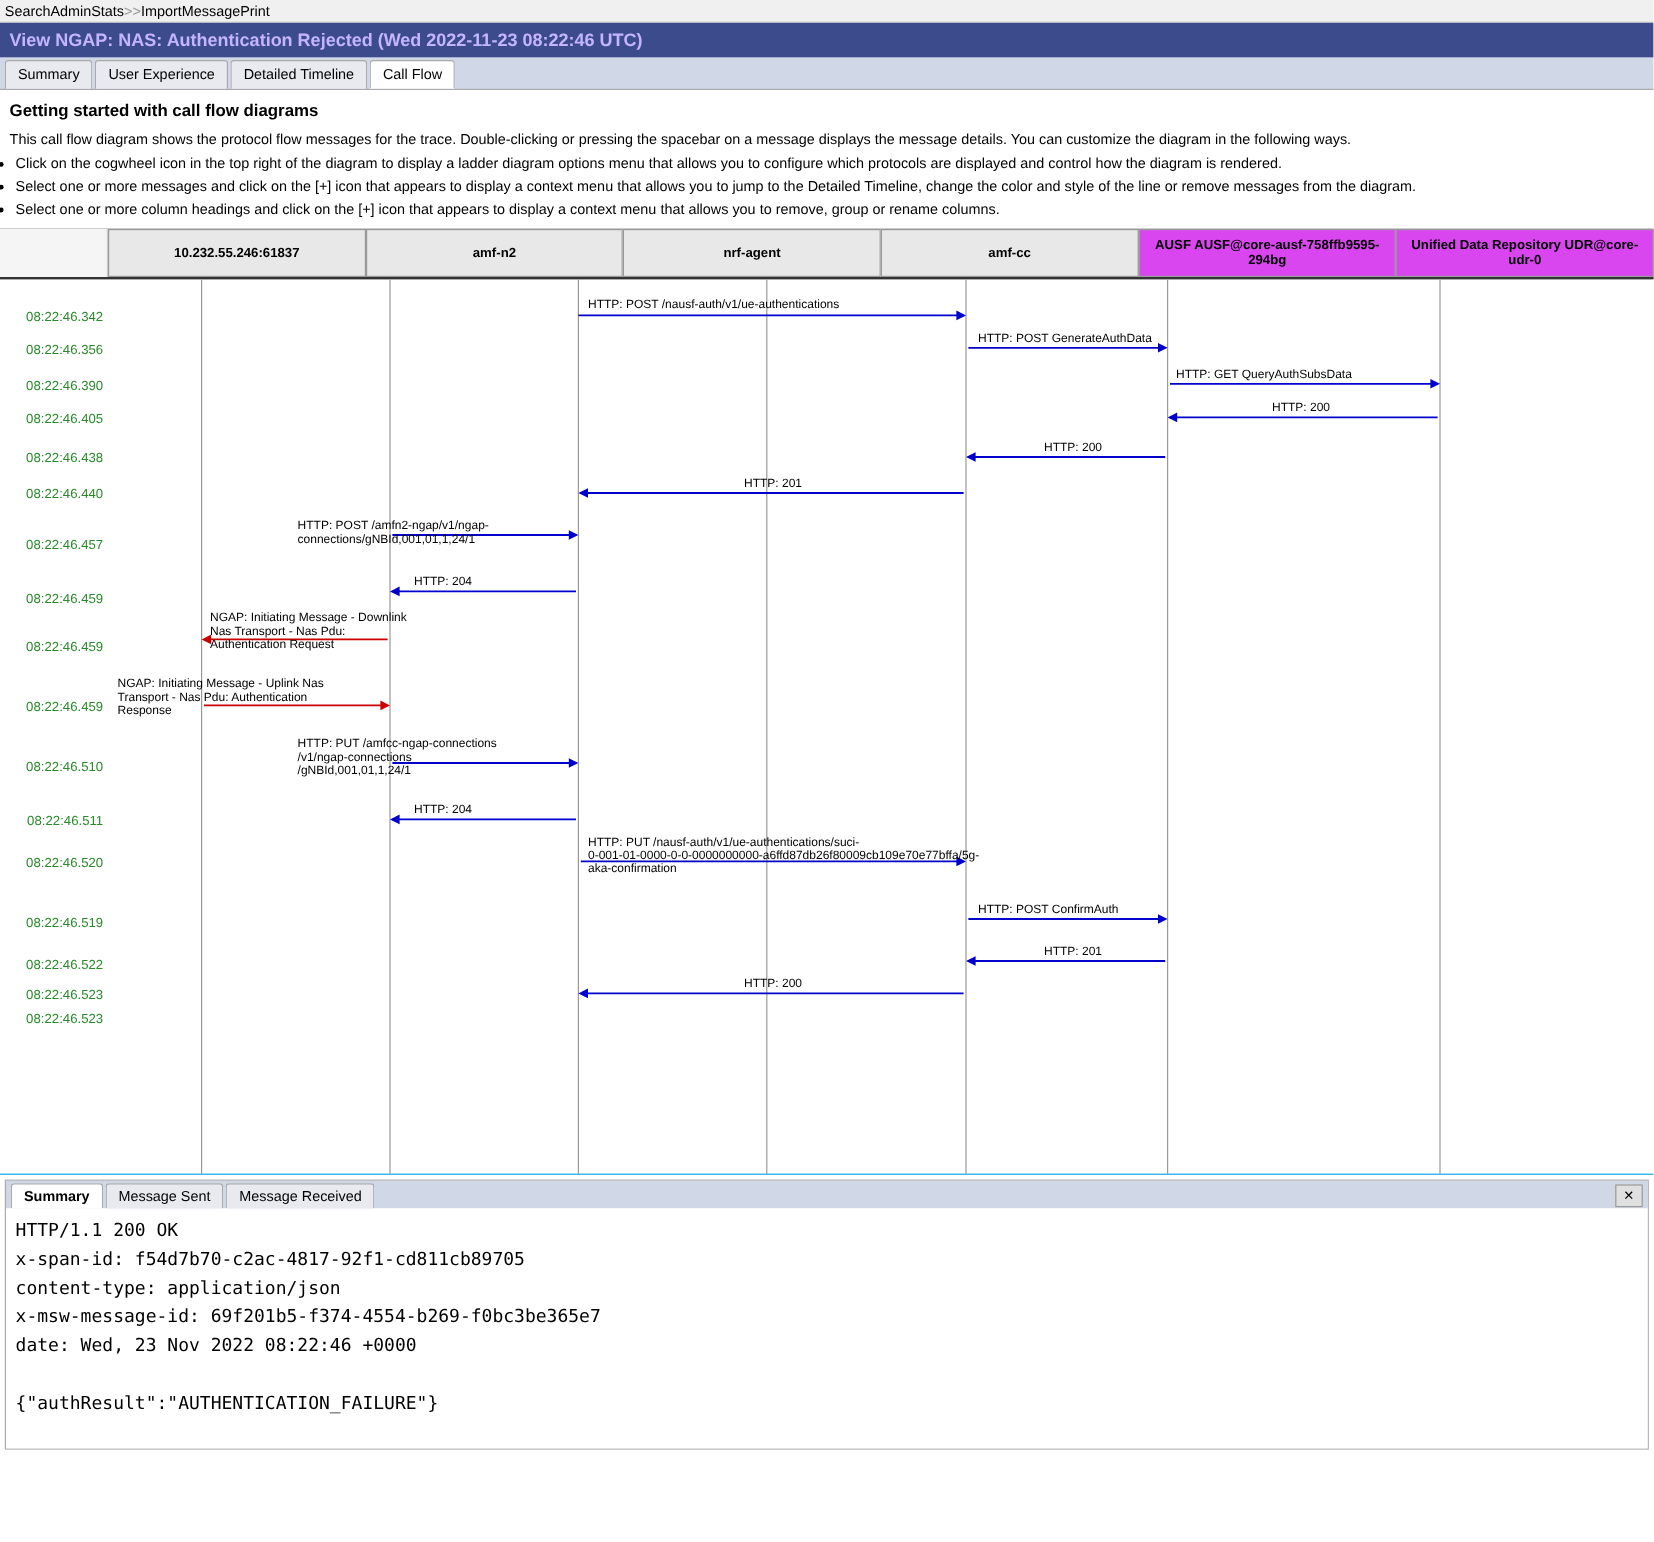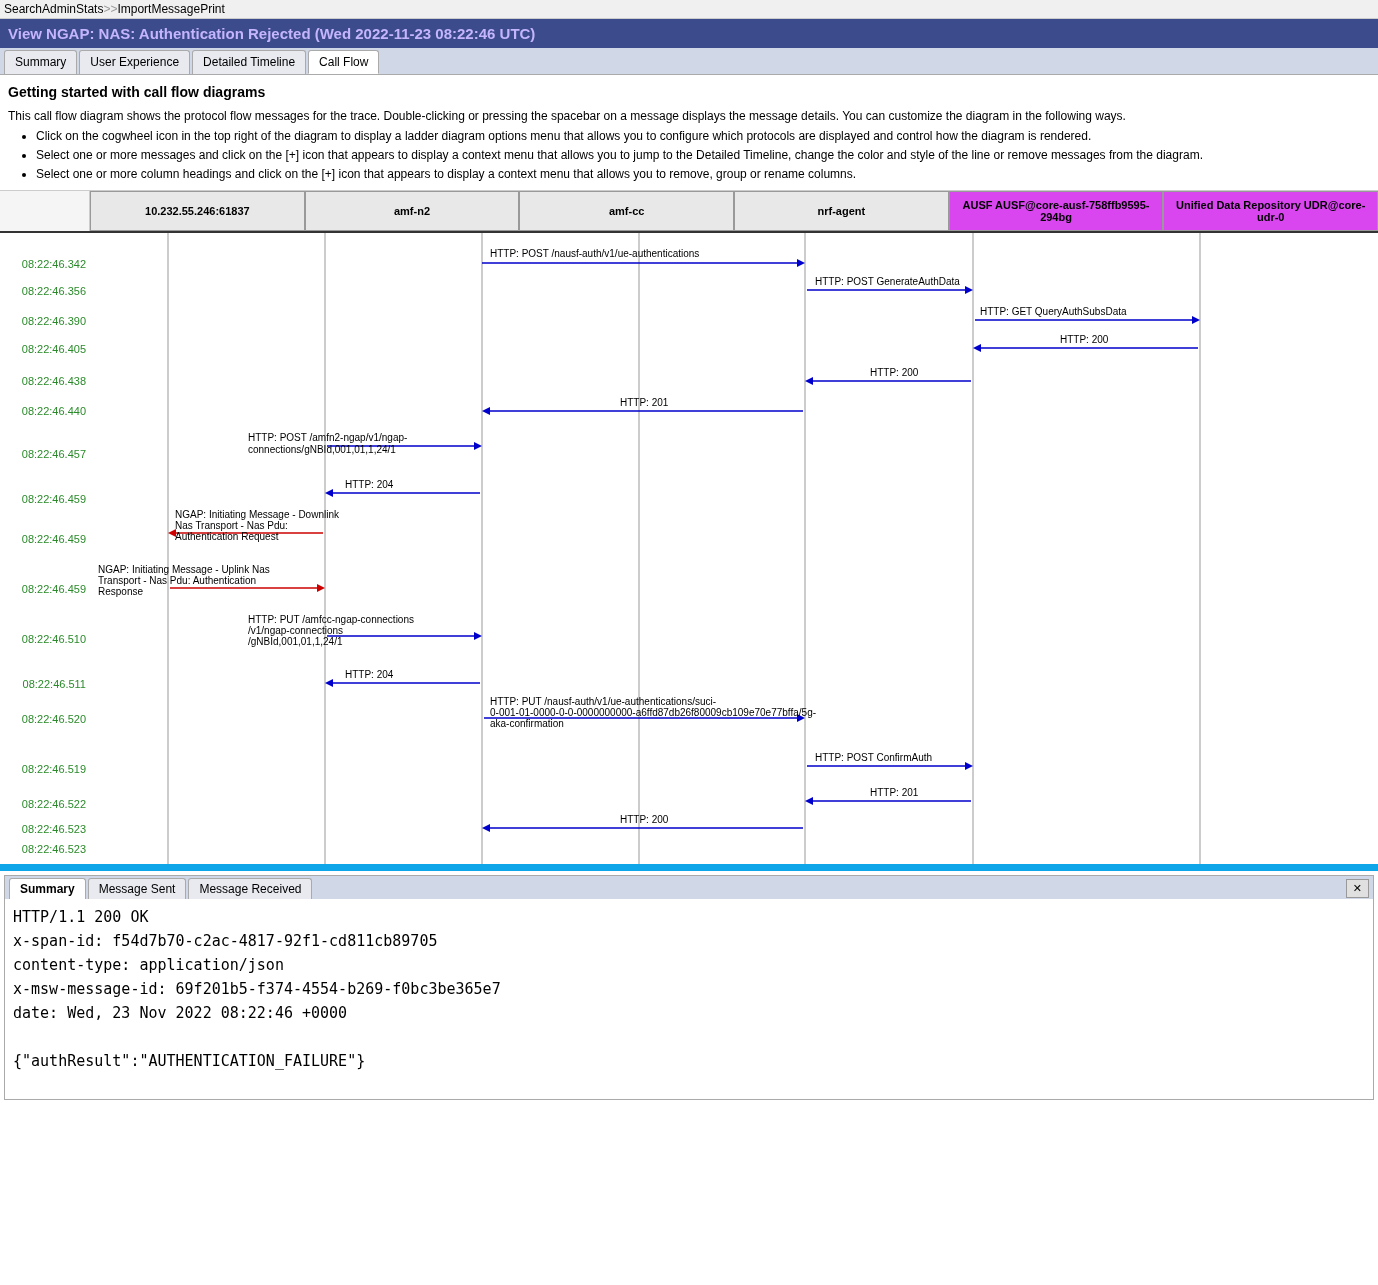--- a/index.html
+++ b/index.html
@@ -52,28 +52,28 @@
 
     
     #info-panel {
       padding: 6px 8px;
       border-bottom: 1px solid #ccc;
       background: #fff;
       font-size: 12px;
       line-height: 1.6;
     }
     #info-panel h3 { font-weight: bold; margin-bottom: 4px; }
-    #info-panel ul { margin-left: 28px; }
+    #info-panel ul { margin-left: 5px; }
 
     
     #diagram-area {
       position: relative;
       overflow: auto;
-      height: 680px;
-      border-bottom: 7px solid #0ea5e9;
+      height: 788px;
+      border-bottom: 1px solid #0ea5e9;
     }
 
     
     #diagram-svg-container {
       position: relative;
       width: 1360px;
       min-height: 660px;
     }
 
     
@@ -191,22 +191,22 @@
     <li>Select one or more column headings and click on the [+] icon that appears to display a context menu that allows you to remove, group or rename columns.</li>
   </ul>
 </div>
 
 <div id="diagram-area">
 
   <div class="col-headers">
     <div class="col-time"></div>
     <div class="col-node">10.232.55.246:61837</div>
     <div class="col-node">amf-n2</div>
+    <div class="col-node">nrf-agent</div>
     <div class="col-node">amf-cc</div>
-    <div class="col-node">nrf-agent</div>
     <div class="col-node highlight">AUSF AUSF@core-ausf-758ffb9595-294bg</div>
     <div class="col-node highlight">Unified Data Repository UDR@core-udr-0</div>
   </div>
 
   <div id="diagram-svg-container">
     <svg id="call-flow-svg" width="1360" height="860" xmlns="http://www.w3.org/2000/svg">
 
       <line x1="168" y1="0" x2="168" y2="860" stroke="#999" stroke-width="1"></line>
       <line x1="325" y1="0" x2="325" y2="860" stroke="#999" stroke-width="1"></line>
       <line x1="482" y1="0" x2="482" y2="860" stroke="#999" stroke-width="1"></line>

